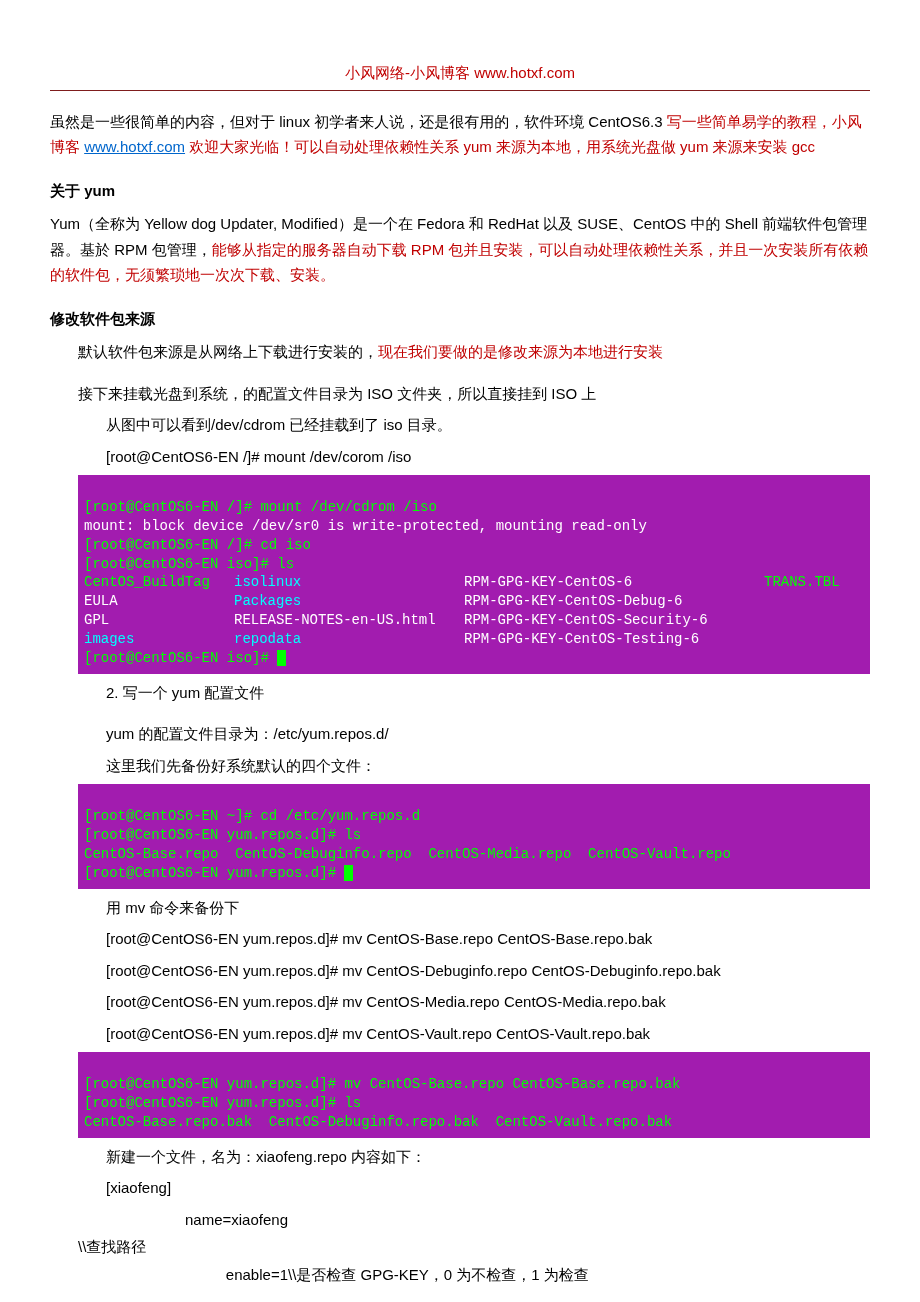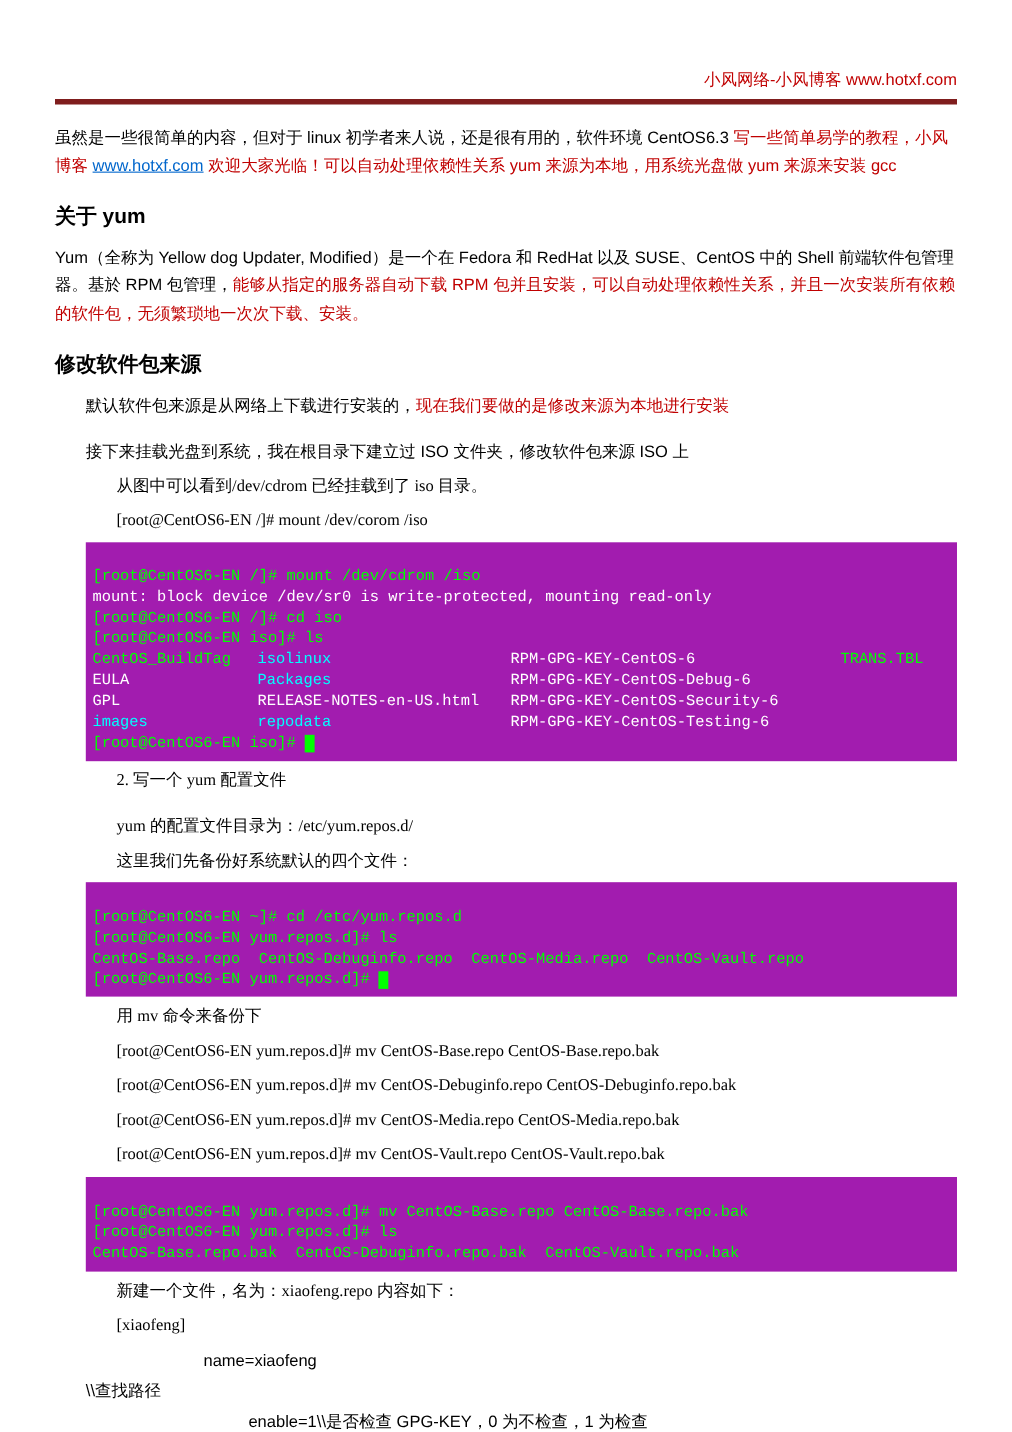--- a/index.html
+++ b/index.html
@@ -7,34 +7,34 @@
     font-family: "Microsoft YaHei", Arial, sans-serif;
     font-size: 15px;
     line-height: 1.7;
     color: #000;
     background: #fff;
     margin: 0;
     padding: 60px 50px 40px 50px;
     width: 920px;
   }
   .header-line {
-    text-align: right;
+    text-align: center;
     color: #c00000;
     font-size: 15px;
     padding-bottom: 4px;
-    border-bottom: 5px solid #7f1d1d;
+    border-bottom: 1px solid #7f1d1d;
     margin-bottom: 18px;
   }
   .header-line a { color: #c00000; text-decoration: none; }
   p { margin: 6px 0; }
   .red { color: #c00000; }
   .red-link { color: #0066cc; text-decoration: underline; }
-  h2 { font-size: 19px; font-weight: bold; margin: 18px 0 8px 0; }
+  h2 { font-size: 15px; font-weight: bold; margin: 18px 0 8px 0; }
   .indent1 { margin-left: 28px; }
-  .indent2 { margin-left: 56px; font-family: Liberation Serif, serif; }
+  .indent2 { margin-left: 56px; }
   .term {
     background: #a21caf;
     font-family: "Courier New", monospace;
     font-size: 14px;
     line-height: 1.35;
     padding: 4px 6px 6px 6px;
     margin: 4px 0 0 28px;
     white-space: pre;
     overflow: hidden;
   }
@@ -62,21 +62,21 @@
 
 <h2>关于 yum</h2>
 <p>
   <span>Yum（全称为 Yellow dog Updater, Modified）是一个在 Fedora 和 RedHat 以及 SUSE、CentOS 中的 Shell 前端软件包管理器。基於 RPM 包管理，</span><span class="red">能够从指定的服务器自动下载 RPM 包并且安装，可以自动处理依赖性关系，并且一次安装所有依赖的软件包，无须繁琐地一次次下载、安装。</span>
 </p>
 
 <h2>修改软件包来源</h2>
 <p class="indent1">
   <span>默认软件包来源是从网络上下载进行安装的，</span><span class="red">现在我们要做的是修改来源为本地进行安装</span>
 </p>
-<p class="indent1" style="margin-top:16px">接下来挂载光盘到系统，我在根目录下建立过 ISO 文件夹，修改软件包来源 ISO 上</p>
+<p class="indent1" style="margin-top:16px">接下来挂载光盘到系统，的配置文件目录为 ISO 文件夹，所以直接挂到 ISO 上</p>
 <p class="indent2">从图中可以看到/dev/cdrom 已经挂载到了 iso 目录。</p>
 <p class="indent2">[root@CentOS6-EN /]# mount   /dev/corom /iso</p>
 
 <div class="term">
 <span class="tg">[root@CentOS6-EN /]# mount /dev/cdrom /iso</span>
 <span class="tw">mount: block device /dev/sr0 is write-protected, mounting read-only</span>
 <span class="tg">[root@CentOS6-EN /]# cd iso</span>
 <span class="tg">[root@CentOS6-EN iso]# ls</span>
 <div class="row"><span class="tg col" style="width:150px">CentOS_BuildTag</span><span class="tc col" style="width:230px">isolinux</span><span class="tw col" style="width:300px">RPM-GPG-KEY-CentOS-6</span><span class="tg col">TRANS.TBL</span></div><div class="row"><span class="tw col" style="width:150px">EULA</span><span class="tc col" style="width:230px">Packages</span><span class="tw col">RPM-GPG-KEY-CentOS-Debug-6</span></div><div class="row"><span class="tw col" style="width:150px">GPL</span><span class="tw col" style="width:230px">RELEASE-NOTES-en-US.html</span><span class="tw col">RPM-GPG-KEY-CentOS-Security-6</span></div><div class="row"><span class="tc col" style="width:150px">images</span><span class="tc col" style="width:230px">repodata</span><span class="tw col">RPM-GPG-KEY-CentOS-Testing-6</span></div><span class="tg">[root@CentOS6-EN iso]# </span><span class="tblk"> </span>
 </div>

